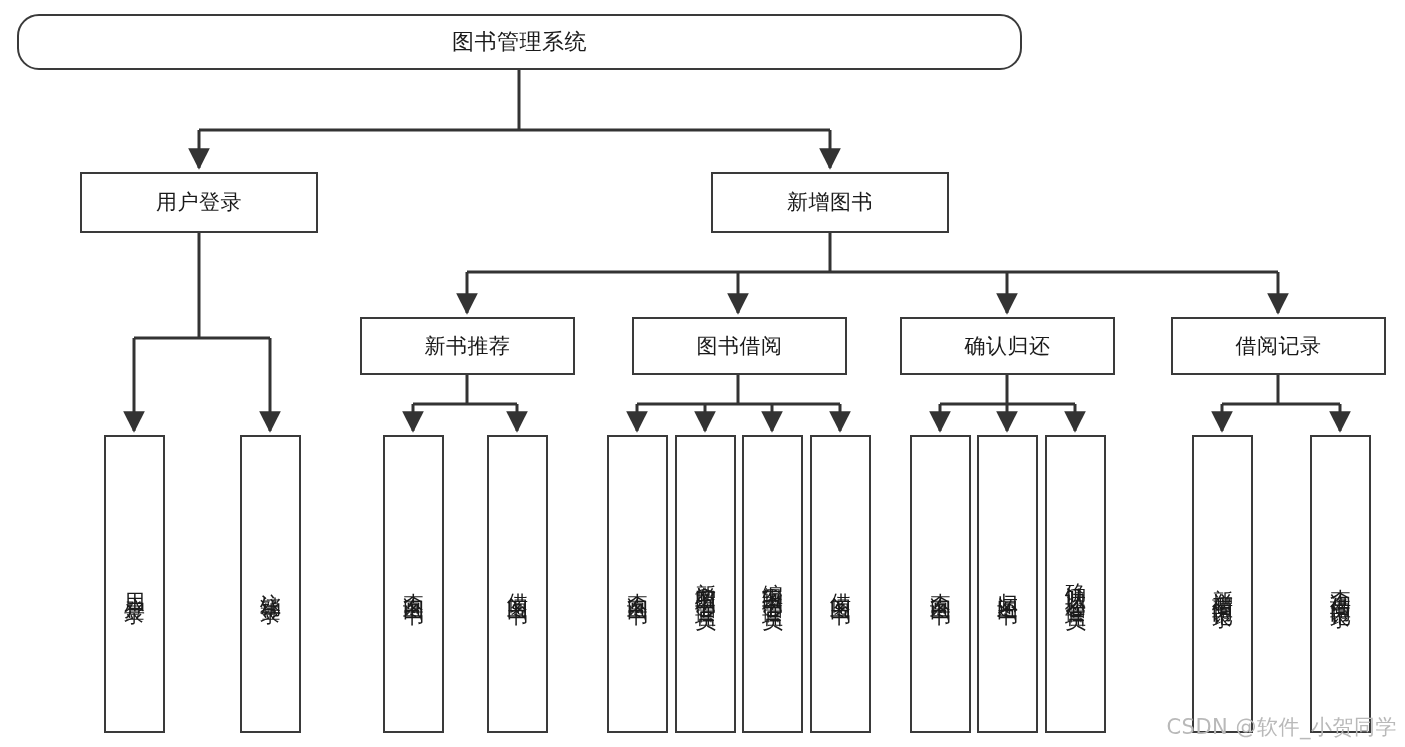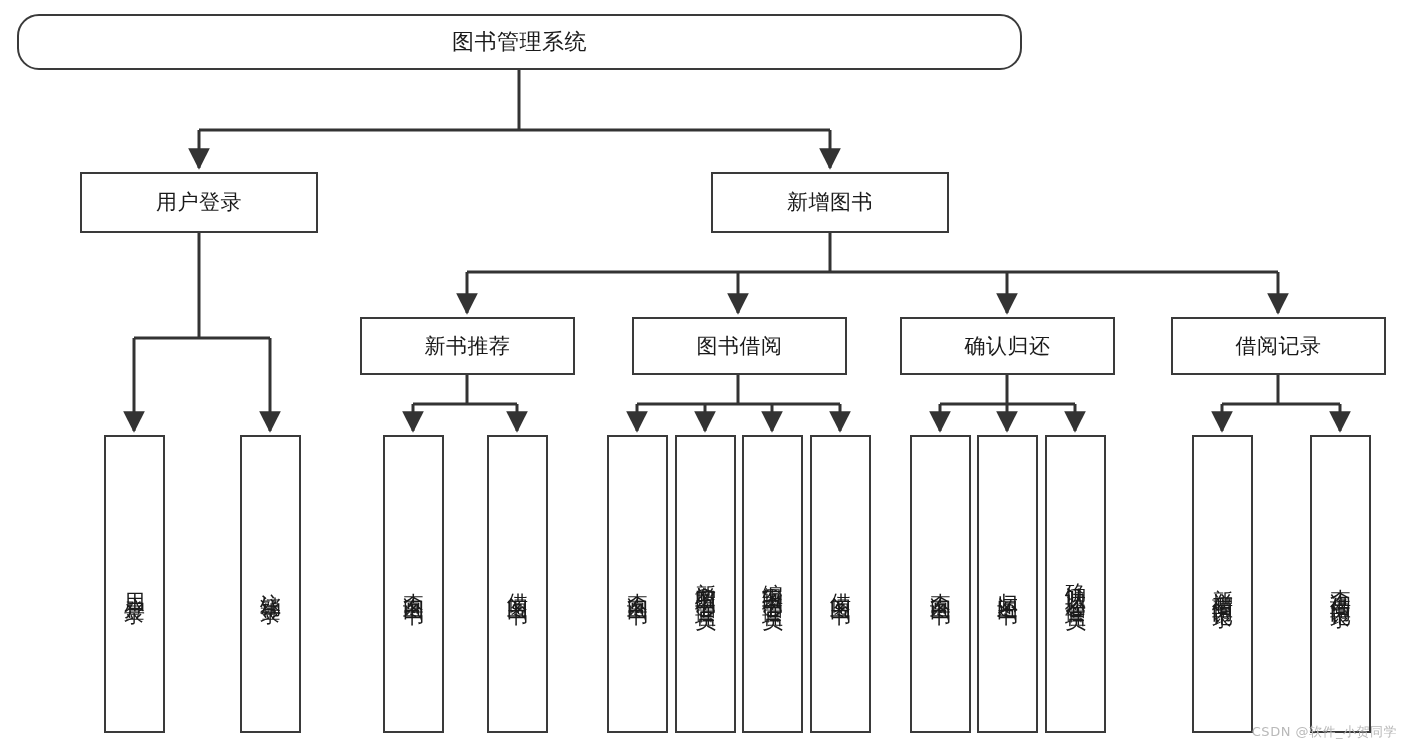--- a/index.html
+++ b/index.html
@@ -61,21 +61,21 @@
     text-orientation: upright;
     font-size: 21px;
     line-height: 1.05;
     letter-spacing: 4px;
     white-space: nowrap;
   }
   .watermark {
     position: absolute;
     right: 8px;
     bottom: 6px;
-    font-size: 13px;
+    font-size: 21px;
     color: #b9b9b9;
     letter-spacing: 0.5px;
     z-index: 5;
     white-space: nowrap;
   }
 </style>
 </head>
 <body>
 
 <div id="diagram-root">

